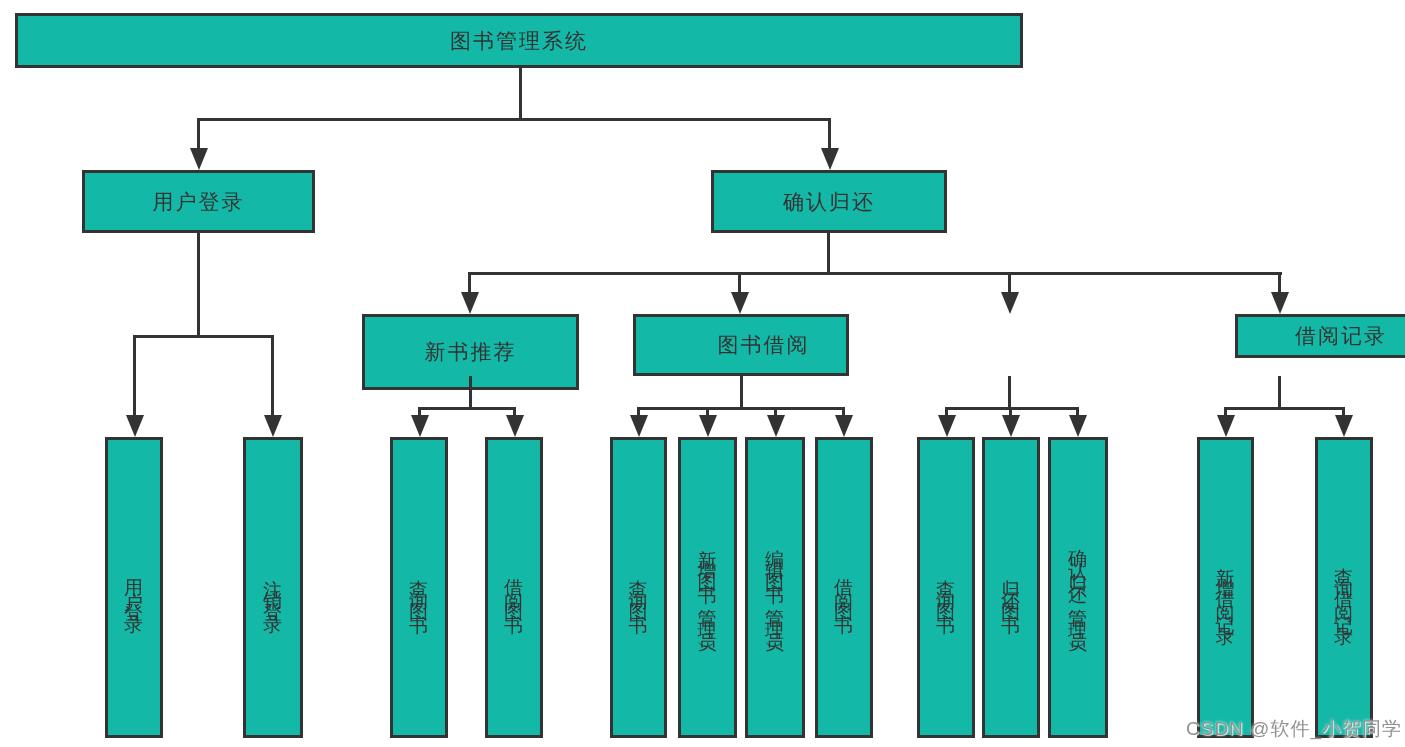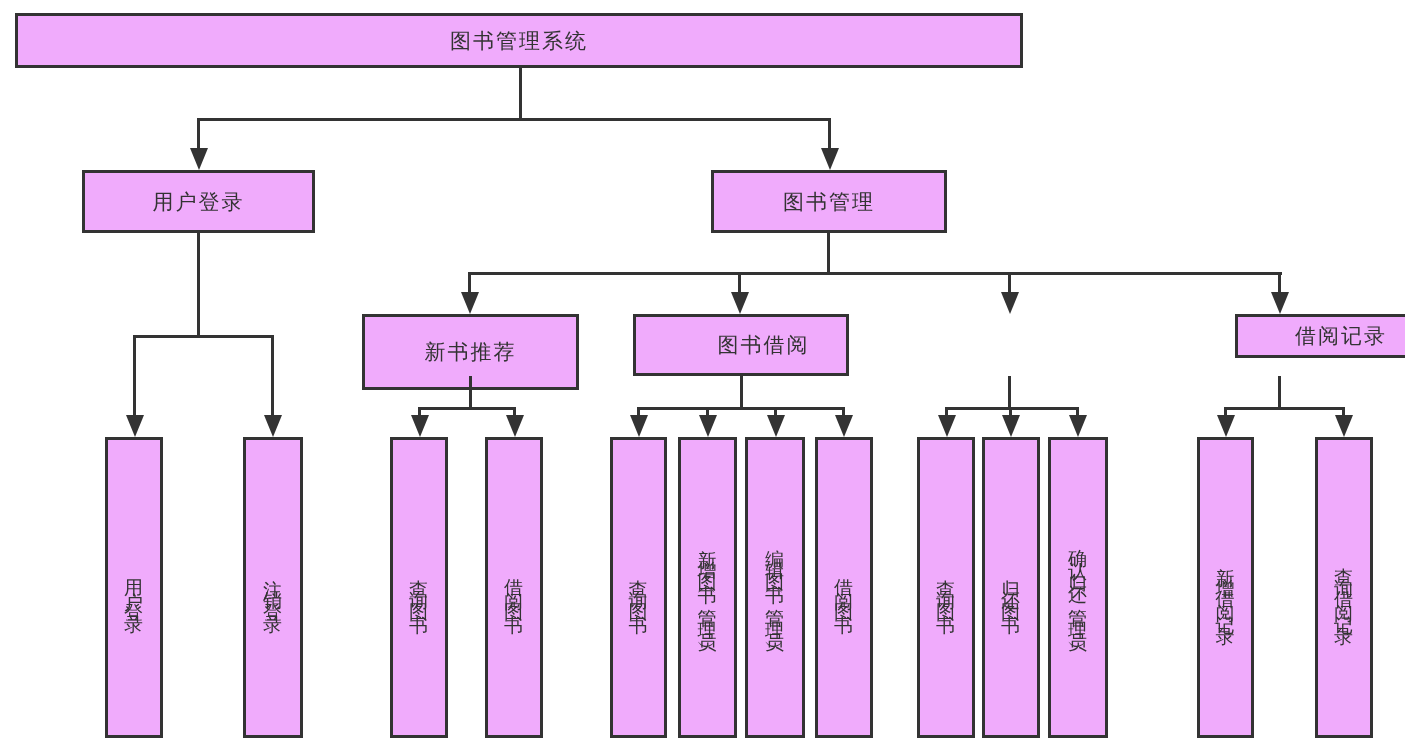--- a/index.html
+++ b/index.html
@@ -1,21 +1,21 @@
 <!DOCTYPE html>
 <html><head>
 <meta charset="utf-8">
 <style>
   html,body{margin:0;padding:0;background:#ffffff;}
   .canvas{
     position:relative;width:1405px;height:747px;background:#ffffff;overflow:hidden;
     font-family:"Liberation Sans","DejaVu Sans",sans-serif;color:#333333;
   }
   .box{
-    position:absolute;box-sizing:border-box;border:3px solid #333333;background:#f0abfc;
+    position:absolute;box-sizing:border-box;border:3px solid #333333;background:#14b8a6;
     display:flex;align-items:center;justify-content:center;color:#333333;
   }
   .box.h{font-size:21px;letter-spacing:2px;}
   .box.v{
     writing-mode:vertical-rl;text-orientation:mixed;
     font-size:19px;letter-spacing:12px;line-height:1;
   }
   .line{position:absolute;background:#333333;}
   .arrow{
     position:absolute;width:0;height:0;
@@ -36,21 +36,21 @@
   <div class="box h" style="left:15px;top:13px;width:1008px;height:55px;">图书管理系统</div>
 
   <div class="line" style="left:519px;top:68px;width:3px;height:53px;"></div>
   <div class="line" style="left:197px;top:118px;width:634px;height:3px;"></div>
   <div class="line" style="left:197px;top:118px;width:3px;height:32px;"></div>
   <div class="arrow" style="left:190px;top:148px;"></div>
   <div class="line" style="left:828px;top:118px;width:3px;height:32px;"></div>
   <div class="arrow" style="left:821px;top:148px;"></div>
 
   <div class="box h" style="left:82px;top:170px;width:233px;height:63px;">用户登录</div>
-  <div class="box h" style="left:711px;top:170px;width:236px;height:63px;">图书管理</div>
+  <div class="box h" style="left:711px;top:170px;width:236px;height:63px;">确认归还</div>
 
   <div class="line" style="left:197px;top:233px;width:3px;height:105px;"></div>
   <div class="line" style="left:133px;top:335px;width:141px;height:3px;"></div>
   <div class="line" style="left:133px;top:335px;width:3px;height:82px;"></div>
   <div class="arrow" style="left:126px;top:415px;"></div>
   <div class="line" style="left:271px;top:335px;width:3px;height:82px;"></div>
   <div class="arrow" style="left:264px;top:415px;"></div>
 
   <div class="line" style="left:827px;top:233px;width:3px;height:42px;"></div>
   <div class="line" style="left:468px;top:272px;width:814px;height:3px;"></div>
@@ -112,14 +112,15 @@
   <div class="box v" style="left:745px;top:437px;width:60px;height:301px;">编辑图书（管理员）</div>
   <div class="box v" style="left:815px;top:437px;width:58px;height:301px;">借阅图书</div>
 
   <div class="box v" style="left:917px;top:437px;width:58px;height:301px;">查询图书</div>
   <div class="box v" style="left:982px;top:437px;width:58px;height:301px;">归还图书</div>
   <div class="box v" style="left:1048px;top:437px;width:60px;height:301px;">确认归还（管理员）</div>
 
   <div class="box v" style="left:1197px;top:437px;width:57px;height:301px;">新增借阅记录</div>
   <div class="box v" style="left:1315px;top:437px;width:58px;height:301px;">查询借阅记录</div>
 
+  <div class="watermark">CSDN @软件_小贺同学</div>
 
 </div>
 
 </body></html>

